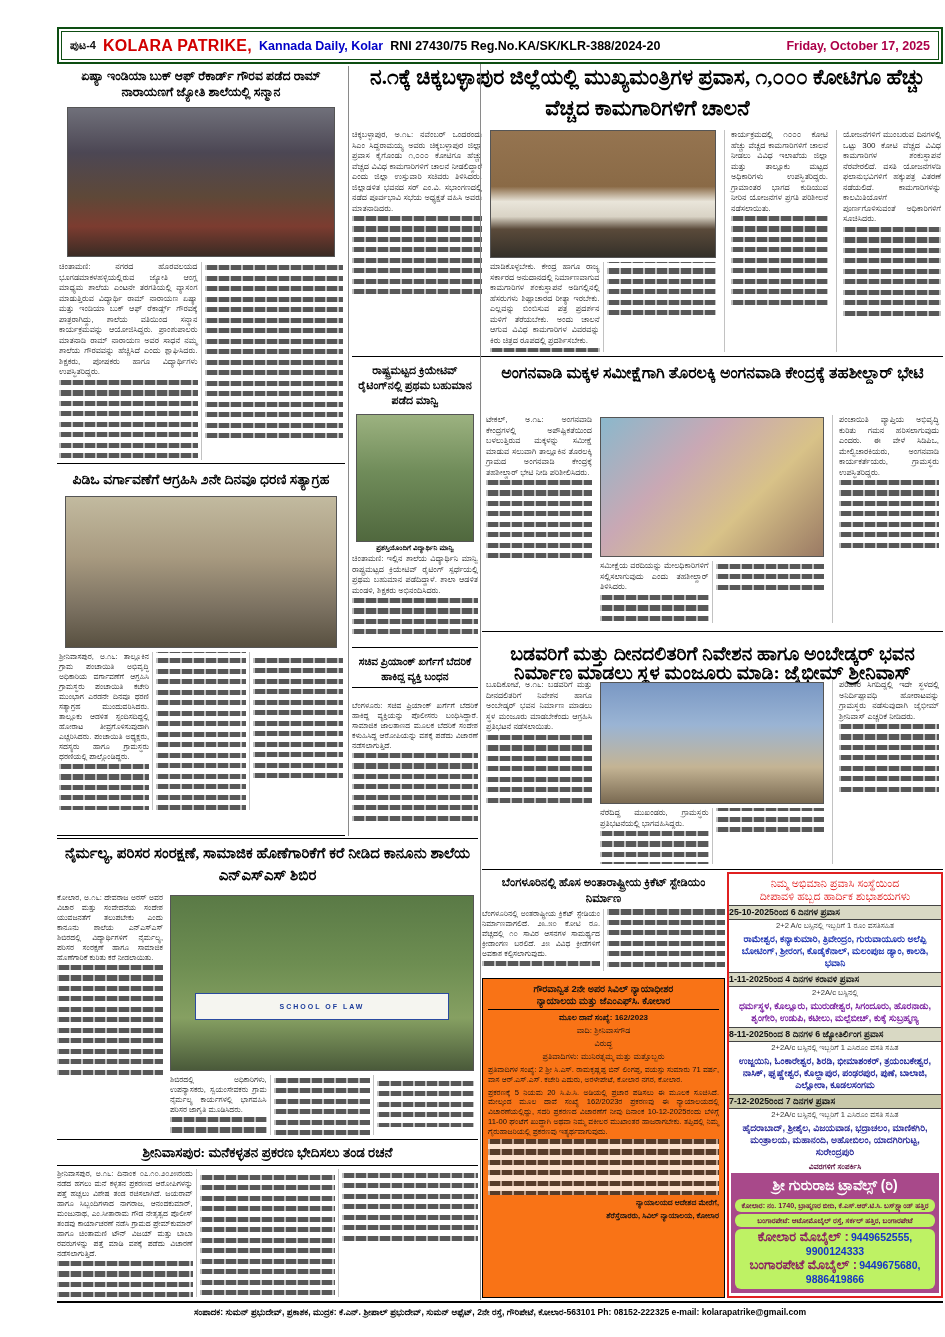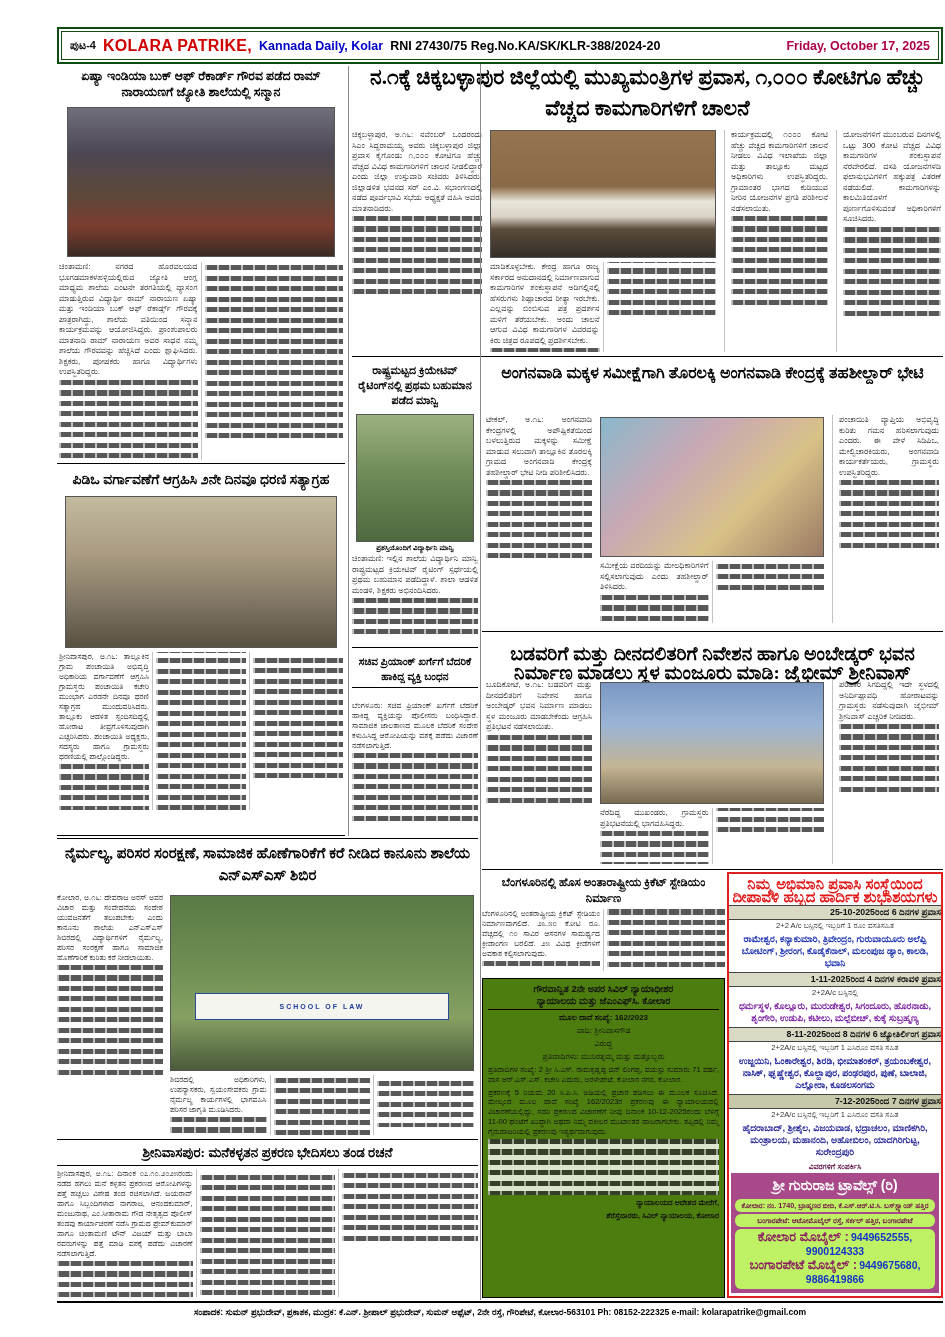--- a/index.html
+++ b/index.html
@@ -42,32 +42,32 @@
   .ph-jb { background: linear-gradient(180deg,#7a98c4 0%,#9ab4d4 35%,#c4b494 70%,#7a6a52 100%); }
   .ph-pdo { background: linear-gradient(180deg,#c2ba9f 0%,#a89a80 40%,#7a7060 75%,#585040 100%); }
   .ph-nss { background: linear-gradient(180deg,#5a7a46 0%,#6e8e52 40%,#86a062 70%,#4a5a3a 100%); }
   .nss-banner { position: absolute; left: 8%; top: 56%; width: 84%; height: 15%;
     background: #f5f5f0; border: 1px solid #2a4aa0; color: #1a3a9a; font-size: 7px; font-weight: 700;
     display: flex; align-items: center; justify-content: center; letter-spacing: 2px; }
 
   .vline { position: absolute; width: 1px; background: #8a8a8a; }
 
   
-  .notice { border: 1px solid #000; padding: 4px 5px; background: #4d7c0f; }
+  .notice { border: 1px solid #000; padding: 4px 5px; background: #f97316; }
   .n-title { font-size: 9.5px; font-weight: 700; text-align: center; line-height: 12px; }
   .n-line { font-size: 8px; text-align: center; margin-top: 3px; }
   .n-line b { font-weight: 700; }
   .n-par { font-size: 7.6px; line-height: 9.8px; text-align: justify; margin-top: 3px; }
   .n-right { font-size: 7.6px; text-align: right; margin-top: 3px; font-weight: 700; }
 
   
   .ad { border: 2px solid #e02020; background: #fff; display: flex; flex-direction: column; }
-  .ad-greet { color: #e01818; font-weight: 700; font-size: 15px; text-align: center; line-height: 13px; padding: 3px 2px 2px; }
+  .ad-greet { color: #e01818; font-weight: 400; font-size: 11px; text-align: center; line-height: 13px; padding: 3px 2px 2px; }
   .ad-sec-h { background: #d9d9c4; border-top: 1px solid #444; border-bottom: 1px solid #444;
-    font-size: 8.8px; font-weight: 700; text-align: right; padding: 1px 0; color: #111; }
+    font-size: 8.8px; font-weight: 700; text-align: left; padding: 1px 0; color: #111; }
   .ad-sub { font-size: 7.6px; text-align: center; color: #333; padding: 1px 0; }
   .ad-dest { font-size: 9.2px; font-weight: 700; text-align: center; line-height: 12px; padding: 1px 3px 3px; }
   .d1 { color: #1b30b0; } .d2 { color: #7a1fa0; } .d3 { color: #20249a; } .d4 { color: #2a2a9a; }
   .ad-contact { font-size: 7.6px; text-align: center; color: #5a1040; font-weight: 700; padding: 1px 0; }
   .ad-agency { background: #a8498a; color: #fff; margin: 0 2px 2px; padding: 2px; }
   .ad-agency-name { font-size: 14px; font-weight: 800; text-align: center; padding: 2px 0 3px; }
   .ad-box { background: #bef264; border-radius: 6px; color: #701048; font-size: 7.2px; line-height: 9px;
     text-align: center; padding: 2px 3px; margin: 2px 2px; font-weight: 700; }
   .ad-phone-label { font-size: 13px; color: #8a2060; font-weight: 700; }
   .ad-phone-num { font-size: 10.5px; color: #1535c8; font-weight: 800; }

